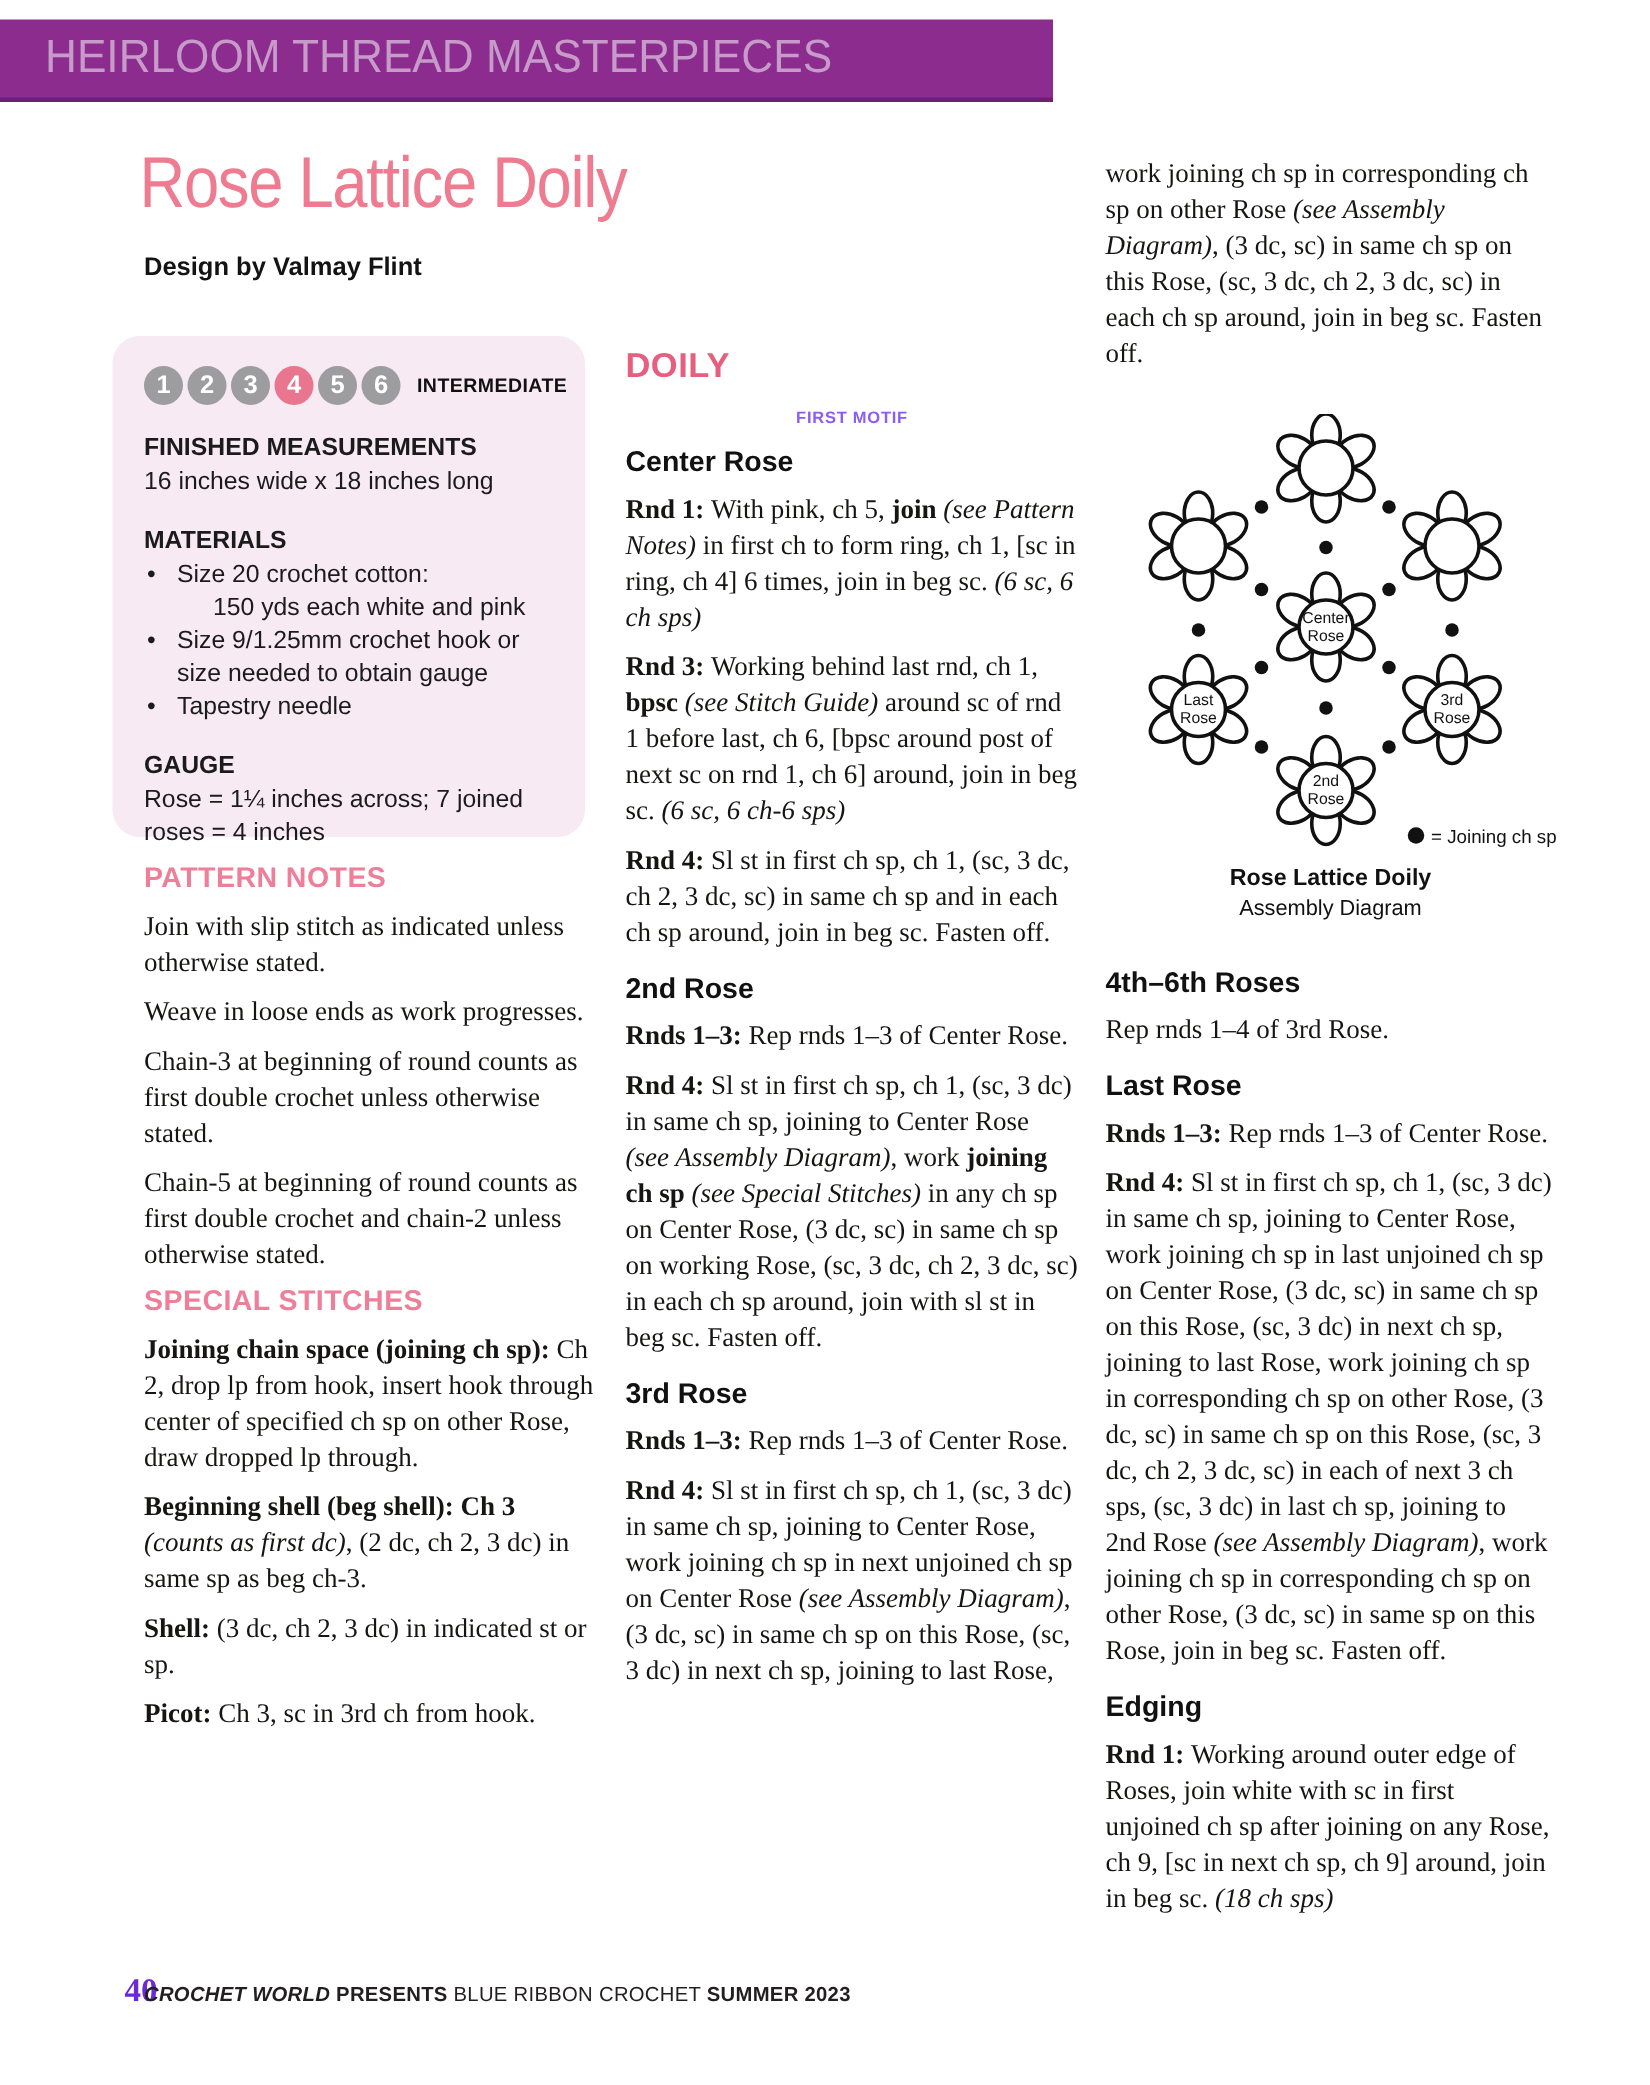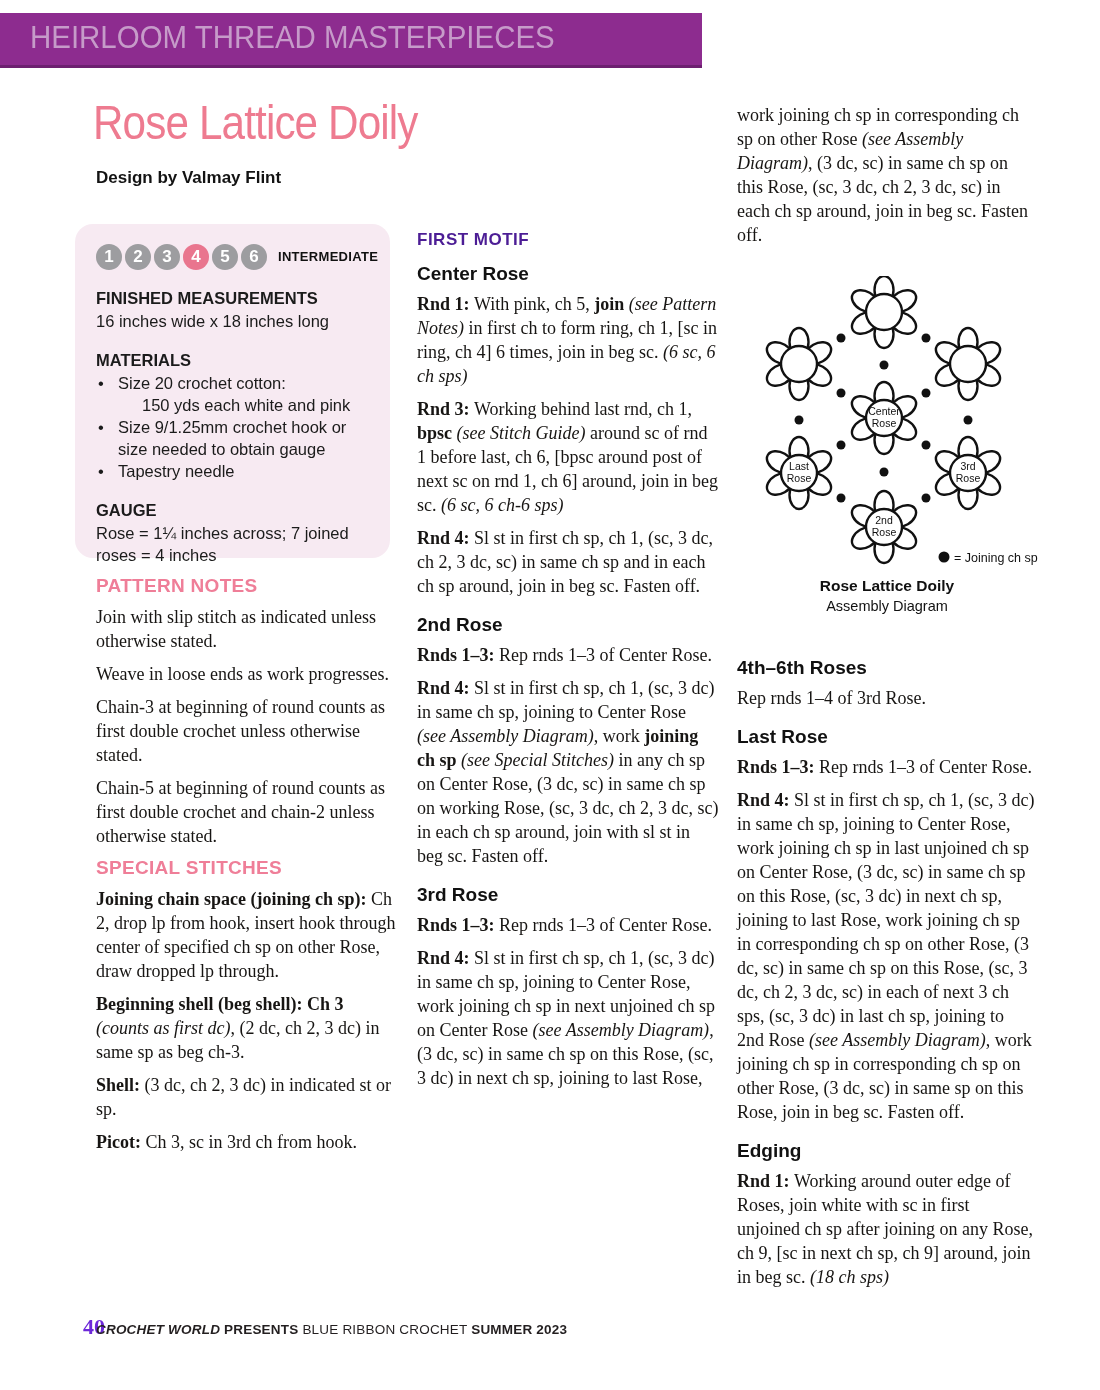--- a/index.html
+++ b/index.html
@@ -40,25 +40,25 @@
   .col{position:absolute;}
   .left-notes{left:96px;top:575px;width:300px;}
   .mid-col{left:417px;top:230px;width:302px;}
   .right-top{left:737px;top:103px;width:298px;}
   .right-rest{left:737px;top:645px;width:298px;}
 
   .h-pink{font-family:"Liberation Sans",sans-serif;font-weight:700;font-size:19px;
           color:#ef7e98;letter-spacing:0.3px;margin:0 0 8px 0;}
   .h-doily{font-family:"Liberation Sans",sans-serif;font-weight:700;font-size:23px;
           color:#e65f7e;margin:0 0 16px 0;letter-spacing:0.3px;}
-  .h-motif{font-family:"Liberation Sans",sans-serif;font-weight:700;font-size:17px;
-          color:#4c1d95;letter-spacing:0.5px;margin:0 0 13px 0;}
+  .h-motif{font-family:"Liberation Sans",sans-serif;font-weight:700;font-size:11px;
+          color:#8b5cf6;letter-spacing:0.5px;margin:0 0 13px 0;text-align:center;}
   .h-sub{font-family:"Liberation Sans",sans-serif;font-weight:700;font-size:19px;
           color:#111;margin:16px 0 7px 0;}
-  .h-sub.first{margin-top:12px;}
+  .h-sub.first{margin-top:0;}
   p.body{font-size:18px;line-height:24px;margin:0 0 9px 0;}
   .b{font-weight:700;}
   .i{font-style:italic;}
 
   
   .diagram{position:absolute;left:748px;top:276px;width:300px;height:300px;}
   .diagram ellipse,.diagram circle.petalring{fill:#ffffff;stroke:#111;stroke-width:2.4;}
   .rose-dot{fill:#111;}
   .rose-label{font-family:"Liberation Sans",sans-serif;font-size:10.5px;fill:#111;
           text-anchor:middle;}
@@ -126,20 +126,21 @@
     <p class="body">Chain-3 at beginning of round counts as first double crochet unless otherwise stated.</p>
     <p class="body">Chain-5 at beginning of round counts as first double crochet and chain-2 unless otherwise stated.</p>
     <div class="h-pink" style="margin-top:8px;">SPECIAL STITCHES</div>
     <p class="body"><span class="b">Joining chain space (joining ch sp): </span><span>Ch 2, drop lp from hook, insert hook through center of specified ch sp on other Rose, draw dropped lp through.</span></p>
     <p class="body"><span class="b">Beginning shell (beg shell): Ch 3 </span><span class="i">(counts as first dc)</span><span>, (2 dc, ch 2, 3 dc) in same sp as beg ch-3.</span></p>
     <p class="body"><span class="b">Shell: </span><span>(3 dc, ch 2, 3 dc) in indicated st or sp.</span></p>
     <p class="body"><span class="b">Picot: </span><span>Ch 3, sc in 3rd ch from hook.</span></p>
   </div>
 
   <div class="col mid-col">
+    <div class="h-doily">DOILY</div>
     <div class="h-motif">FIRST MOTIF</div>
     <div class="h-sub first">Center Rose</div>
     <p class="body"><span class="b">Rnd 1: </span><span>With pink, ch 5, </span><span class="b">join </span><span class="i">(see Pattern Notes)</span><span> in first ch to form ring, ch 1, [sc in ring, ch 4] 6 times, join in beg sc. </span><span class="i">(6 sc, 6 ch sps)</span></p>
     <p class="body"><span class="b">Rnd 3: </span><span>Working behind last rnd, ch 1, </span><span class="b">bpsc </span><span class="i">(see Stitch Guide)</span><span> around sc of rnd 1 before last, ch 6, [bpsc around post of next sc on rnd 1, ch 6] around, join in beg sc. </span><span class="i">(6 sc, 6 ch-6 sps)</span></p>
     <p class="body"><span class="b">Rnd 4: </span><span>Sl st in first ch sp, ch 1, (sc, 3 dc, ch 2, 3 dc, sc) in same ch sp and in each ch sp around, join in beg sc. Fasten off.</span></p>
     <div class="h-sub">2nd Rose</div>
     <p class="body"><span class="b">Rnds 1–3: </span><span>Rep rnds 1–3 of Center Rose.</span></p>
     <p class="body"><span class="b">Rnd 4: </span><span>Sl st in first ch sp, ch 1, (sc, 3 dc) in same ch sp, joining to Center Rose </span><span class="i">(see Assembly Diagram)</span><span>, work </span><span class="b">joining ch sp </span><span class="i">(see Special Stitches)</span><span> in any ch sp on Center Rose, (3 dc, sc) in same ch sp on working Rose, (sc, 3 dc, ch 2, 3 dc, sc) in each ch sp around, join with sl st in beg sc. Fasten off.</span></p>
     <div class="h-sub">3rd Rose</div>
     <p class="body"><span class="b">Rnds 1–3: </span><span>Rep rnds 1–3 of Center Rose.</span></p>

